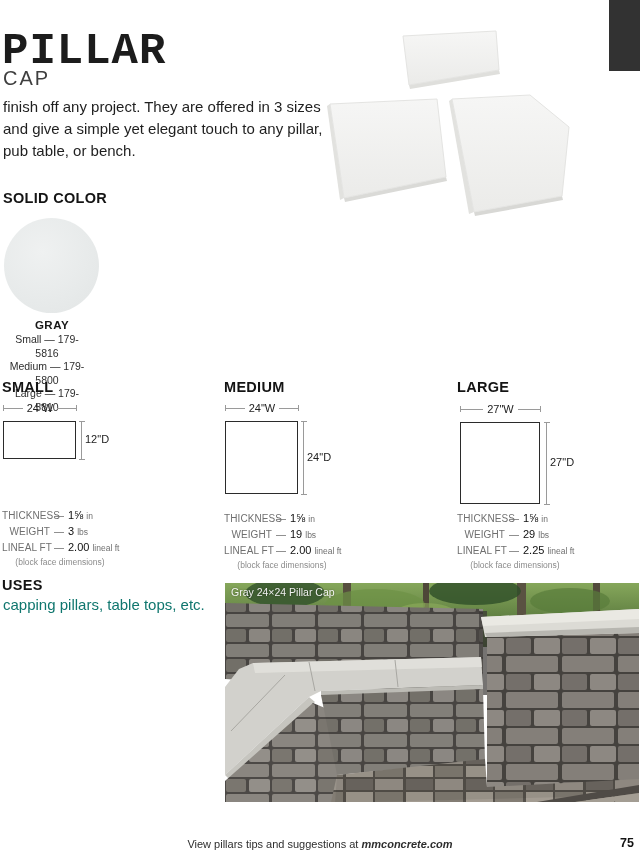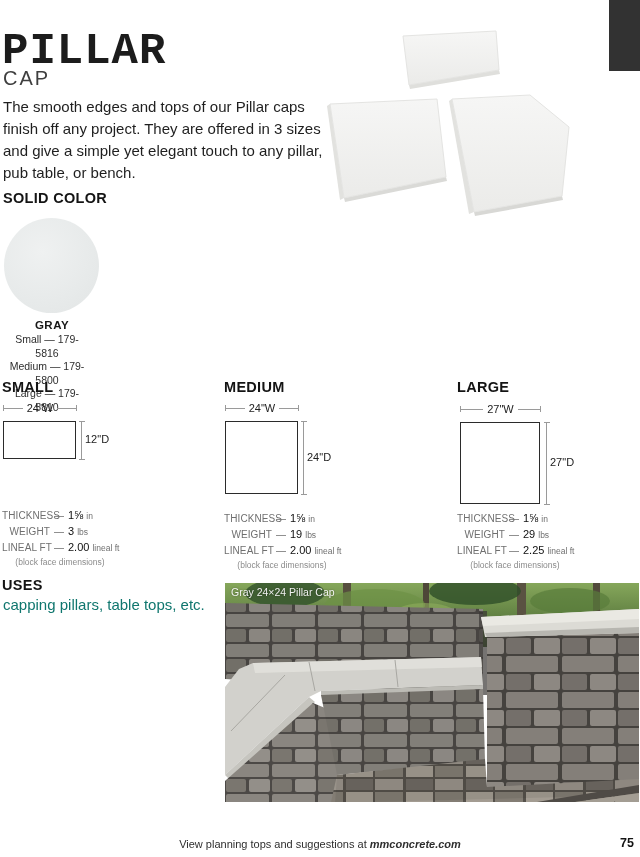--- a/index.html
+++ b/index.html
@@ -80,21 +80,20 @@
     <g>
       <polygon points="139,76 142,74 164,187 159,189" fill="#e2e2df"></polygon>
       <polygon points="164,187 252,171 253,175 165,191" fill="#d8d8d5"></polygon>
       <polygon points="142,74 220,70 259,102 252,171 164,187" fill="url(#capG)" stroke="#e4e4e2" stroke-width="1"></polygon>
     </g>
   </svg>
 
   <div class="page-title">PILLAR</div>
   <div class="page-subtitle">CAP</div>
   <div class="description">
-    <div>The smooth edges and tops of our Pillar caps</div>
     <div>finish off any project. They are offered in 3 sizes</div>
     <div>and give a simple yet elegant touch to any pillar,</div>
     <div>pub table, or bench.</div>
   </div>
 
   <div class="sec-heading" style="left:3px;top:190px;">SOLID COLOR</div>
   <div class="swatch"></div>
   <div class="swatch-name">GRAY</div>
   <div class="sku-list">
     <div>Small — 179-5816</div>
@@ -262,18 +261,18 @@
       <polygon points="112,192 260,176 262,204 340,200 414,196 414,212 110,220" fill="#000" opacity=".07"></polygon>
 
       <polygon points="150,246 414,202 414,210 158,246" fill="#4f4b46"></polygon>
       <polygon points="158,246 414,210 414,246" fill="#a39d93"></polygon>
       <path d="M300,246 L322,222 M372,240 L390,218" stroke="#7d776f" stroke-width="1" fill="none"></path>
     </svg>
     <div class="photo-caption">Gray 24×24 Pillar Cap</div>
   </div>
 
   <div class="footer-line">
-    <span>View planning tops and suggestions at</span>
+    <span>View pillars tips and suggestions at</span>
     <span class="footer-site">mmconcrete.com</span>
   </div>
   <div class="page-number">75</div>
 
 </div>
 
 </body></html>

